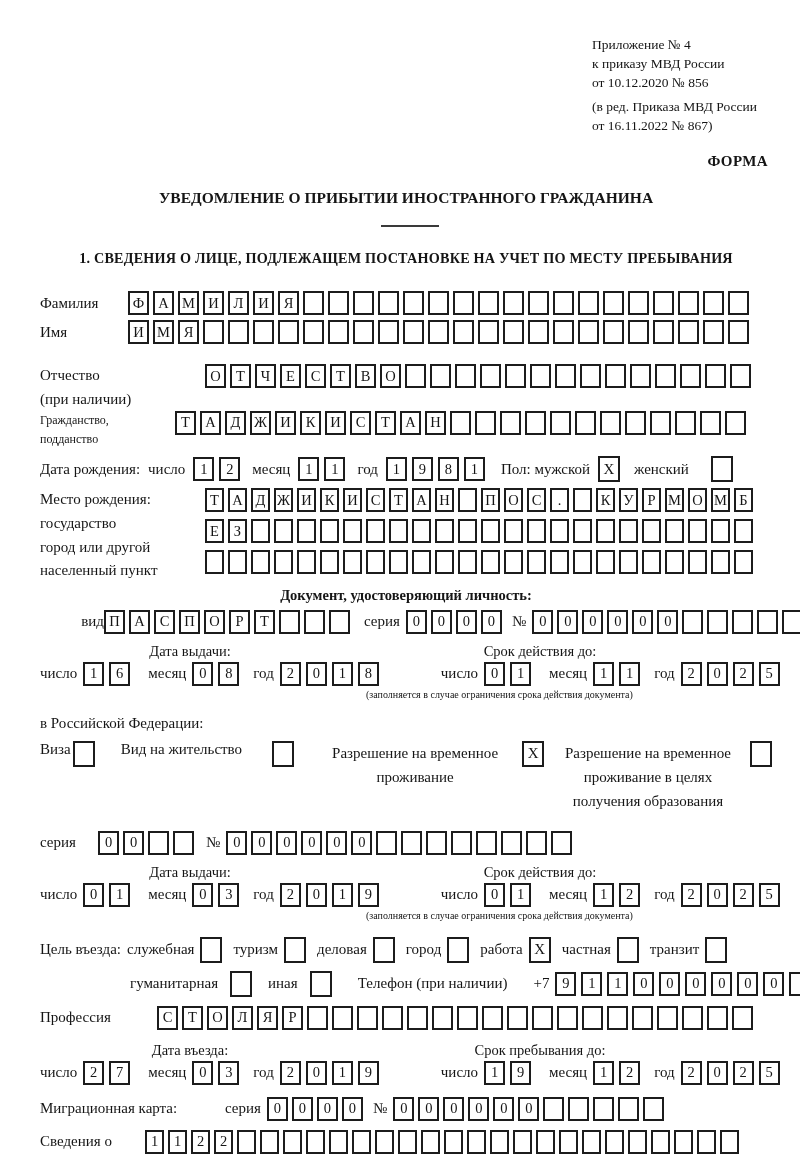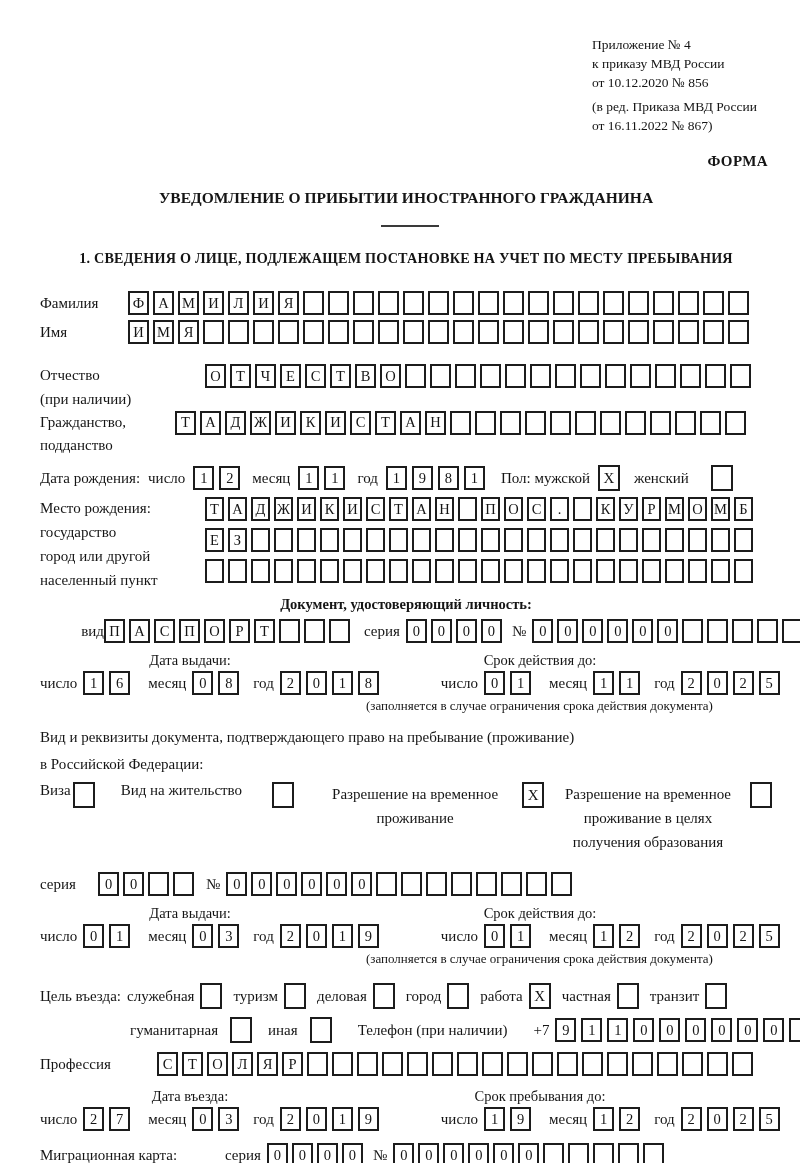--- a/index.html
+++ b/index.html
@@ -30,21 +30,21 @@
   .cells.dgt { gap:5px; }
   .checkbox {
     flex:0 0 auto; width:22px; height:26px; box-sizing:border-box; border:2px solid #1c1c1c;
     display:inline-flex; align-items:center; justify-content:center; font-size:15px;
   }
   .stack { display:flex; flex-direction:column; }
 
   
   .flabel-88 { flex:0 0 88px; font-size:15px; }
   .flabel-165 { flex:0 0 165px; font-size:15px; line-height:1.55; }
-  .flabel-135 { flex:0 0 135px; font-size:15px; line-height:1.55; }
+  .flabel-135 { flex:0 0 135px; font-size:12px; line-height:1.55; }
   .row-surname { margin-top:24px; }
   .row-name { margin-top:5px; }
   .row-patronymic { margin-top:20px; }
   .row-citizenship { margin-top:0px; }
   .row-birthdate { margin-top:8px; }
   .row-birthdate .lbl { margin-right:8px; }
 
   .birthplace { margin-top:6px; }
   .birthplace .cellcol { display:flex; flex-direction:column; gap:7px; }
   .bp-labels { line-height:1.58; }
@@ -53,21 +53,21 @@
   .row-doc { margin-top:6px; }
 
   .date-captions { display:flex; font-size:14.5px; margin-top:9px; }
   .cap-left { width:300px; text-align:center; }
   .cap-right { width:400px; text-align:center; }
   .date-row { margin-top:2px; display:flex; align-items:center; }
   .date-group { display:flex; align-items:center; }
   .date-group .lbl { margin-right:6px; }
   .date-group .cells { margin-right:8px; }
   .date-group.right { margin-left:54px; }
-  .note { font-size:13px; margin-top:3px; margin-left:326px; }
+  .note { font-size:10px; margin-top:3px; margin-left:326px; }
 
   .intro { font-size:15px; line-height:1.8; margin-top:10px; }
   .row-permits { margin-top:4px; }
   .row-permits .stack { text-align:center; font-size:15px; line-height:1.6; }
   .ml2{margin-left:2px}.ml6{margin-left:6px}.ml10{margin-left:10px}.ml12{margin-left:12px}
   .ml14{margin-left:14px}.ml16{margin-left:16px}.ml26{margin-left:26px}.ml30{margin-left:30px}
 
   .row-series2 { margin-top:18px; }
   .row-purpose { margin-top:16px; flex-wrap:nowrap; }
   .row-purpose .lbl { margin-right:6px; }
@@ -423,21 +423,20 @@
           <span class="cell">2</span>
           <span class="cell">0</span>
           <span class="cell">2</span>
           <span class="cell">5</span>
         </div>
     </div>
   </div>
   <div class="note">(заполняется в случае ограничения срока действия документа)</div>
 
   <div class="intro">
-    <div>Вид и реквизиты документа, подтверждающего право на пребывание (проживание)</div>
     <div>в Российской Федерации:</div>
   </div>
 
   <div class="row top row-permits">
     <span class="lbl">Виза</span>
     <span class="checkbox ml2"></span>
     <span class="lbl ml26">Вид на жительство</span>
     <span class="checkbox ml30"></span>
     <span class="stack ml26" style="width:190px;">
       <span>Разрешение на временное</span>

